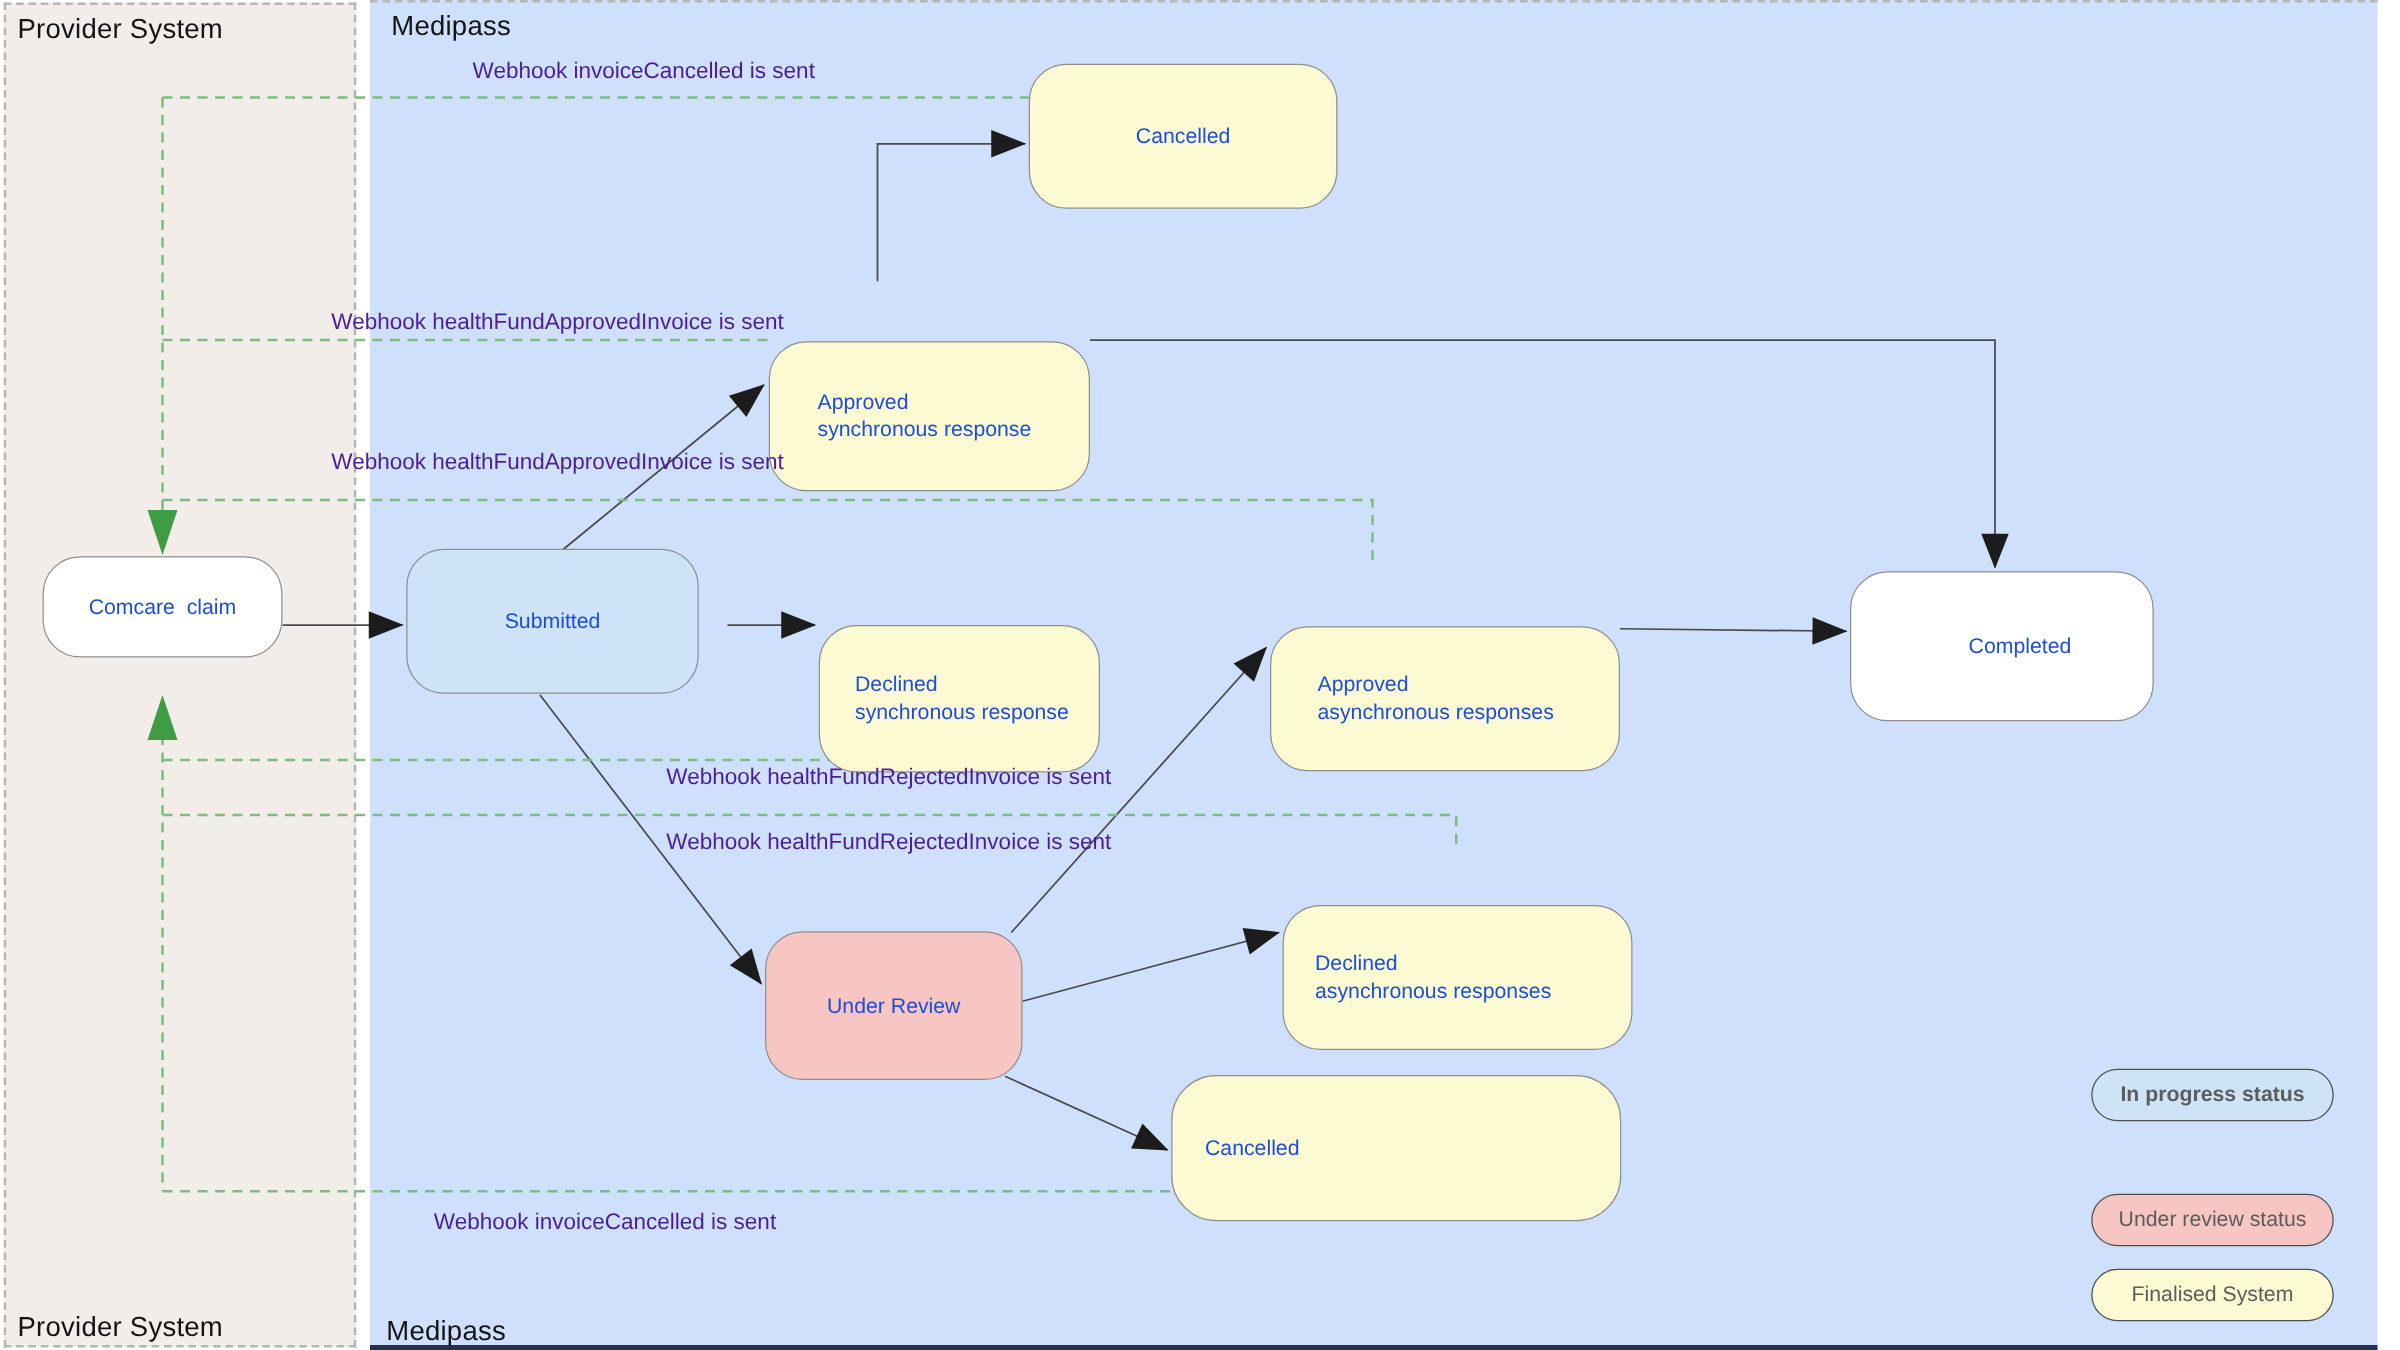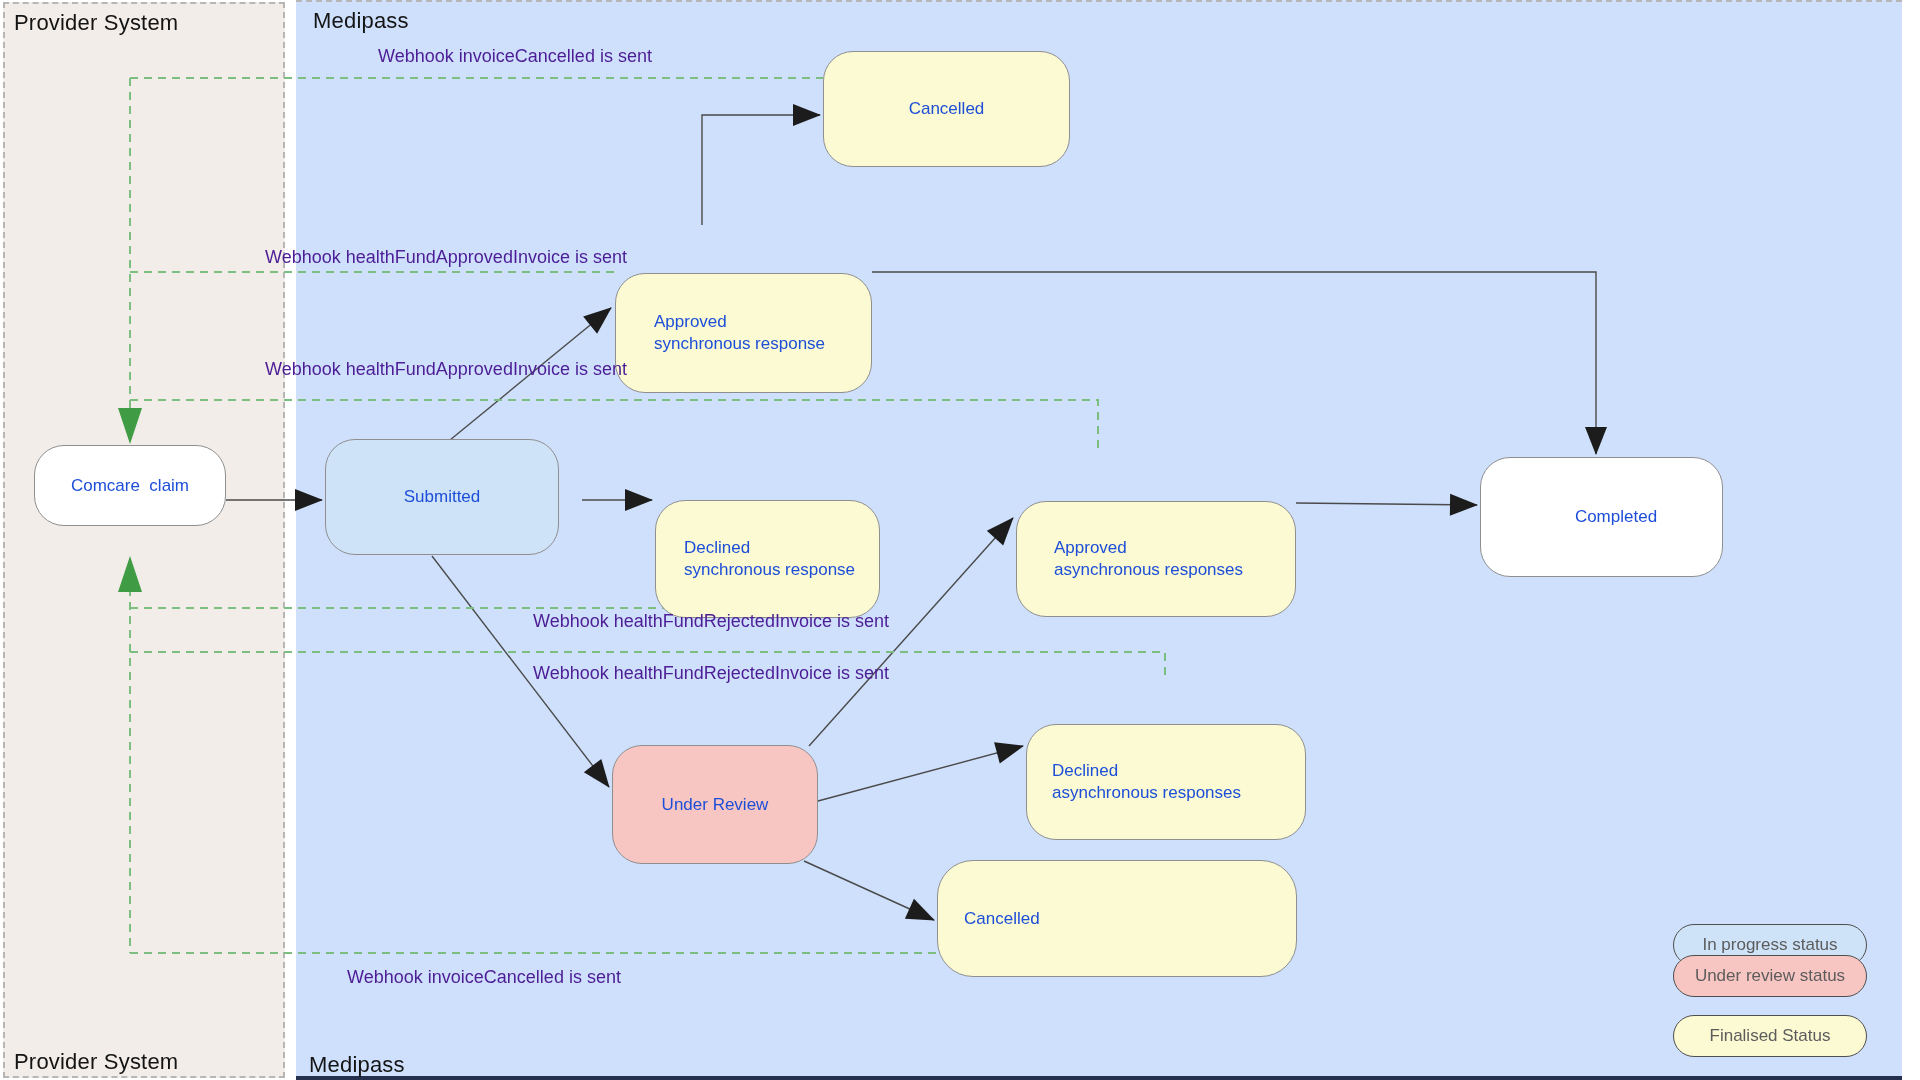--- a/index.html
+++ b/index.html
@@ -71,21 +71,21 @@
   .w5{left:711px;top:663px;}
   .w6{left:484px;top:967px;}
 
   
   .legend-pill{
     position:absolute;z-index:4;left:1673px;width:194px;height:42px;
     border:1.5px solid #4f4f4f;border-radius:21px;box-sizing:border-box;
     display:flex;align-items:center;justify-content:center;
     color:#5c5c5c;font-size:17px;white-space:nowrap;
   }
-  .lp1{top:924px;}
+  .lp1{top:855px;font-weight:bold;}
   .lp2{top:955px;}
   .lp3{top:1015px;}
 </style>
 </head>
 <body>
 
 <div class="lane lane-provider"></div>
 <div class="lane lane-medipass"></div>
 <div class="lane-medipass-bottombar"></div>
 
@@ -187,14 +187,14 @@
 <div class="webhook-label w5">Webhook healthFundRejectedInvoice is sent</div>
 <div class="webhook-label w6">Webhook invoiceCancelled is sent</div>
 
 <div class="legend-pill fill-blue lp1">
   <span>In progress status</span>
 </div>
 <div class="legend-pill fill-pink lp2">
   <span>Under review status</span>
 </div>
 <div class="legend-pill fill-yellow lp3">
-  <span>Finalised Status</span>
+  <span>Finalised System</span>
 </div>
 
 </body></html>

